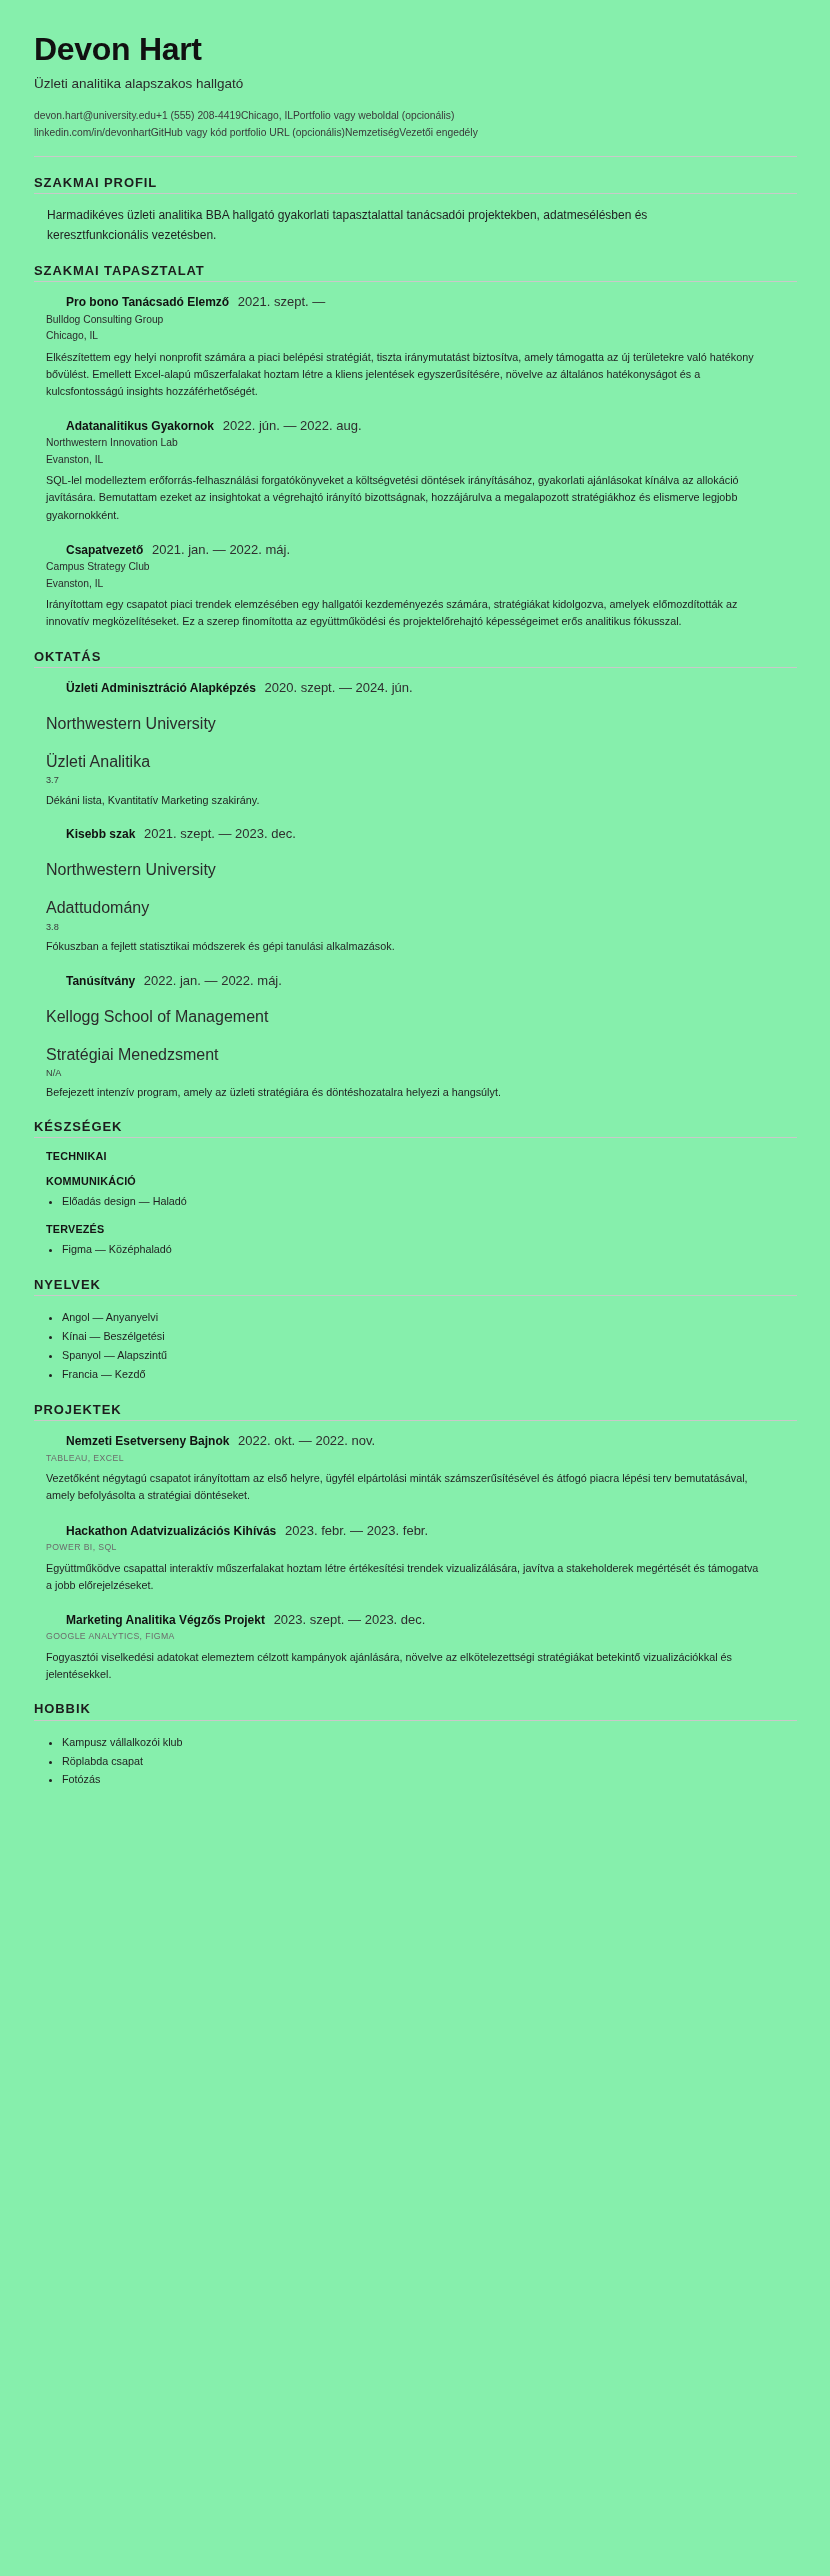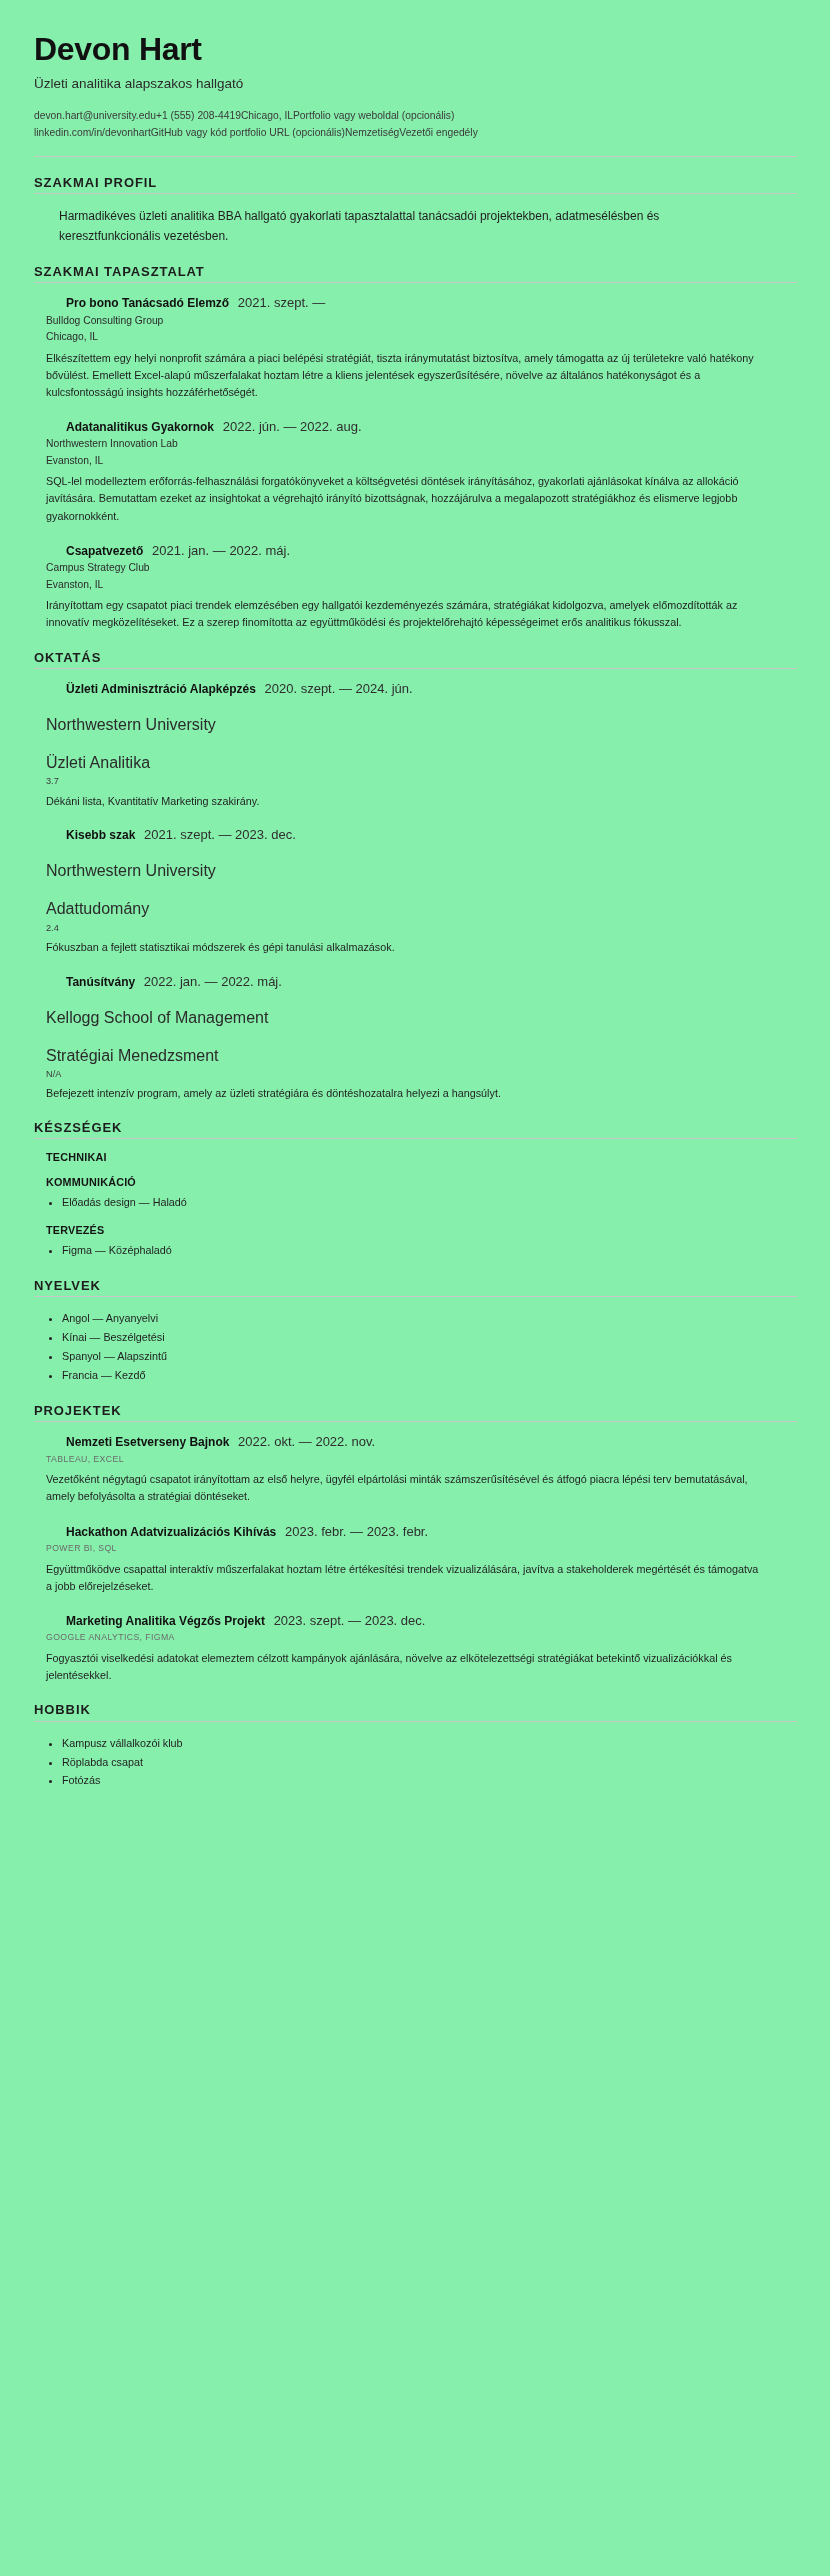--- a/index.html
+++ b/index.html
@@ -72,21 +72,21 @@
     margin: 0 0 12px 0;
   }
   .section-body {
     padding-left: 12px;
   }
 
   .summary-text {
     font-size: 12px;
     line-height: 1.6;
     color: #1f1f1f;
-    margin: 13px;
+    margin: 1px;
     max-width: 703px;
   }
 
   
   .entry { margin-bottom: 18.4px; }
   .entry:last-child { margin-bottom: 2.2px; }
 
   .entry-head {
     display: flex;
     align-items: baseline;
@@ -248,21 +248,21 @@
           <p class="edu-note">Dékáni lista, Kvantitatív Marketing szakirány.</p>
         </div>
 
         <div class="entry">
           <div class="entry-head">
             <span class="entry-title">Kisebb szak</span>
             <span class="entry-dates">2021. szept. — 2023. dec.</span>
           </div>
           <p class="edu-line">Northwestern University</p>
           <p class="edu-line">Adattudomány</p>
-          <p class="edu-gpa">2.4</p>
+          <p class="edu-gpa">3.8</p>
           <p class="edu-note">Fókuszban a fejlett statisztikai módszerek és gépi tanulási alkalmazások.</p>
         </div>
 
         <div class="entry">
           <div class="entry-head">
             <span class="entry-title">Tanúsítvány</span>
             <span class="entry-dates">2022. jan. — 2022. máj.</span>
           </div>
           <p class="edu-line">Kellogg School of Management</p>
           <p class="edu-line">Stratégiai Menedzsment</p>

